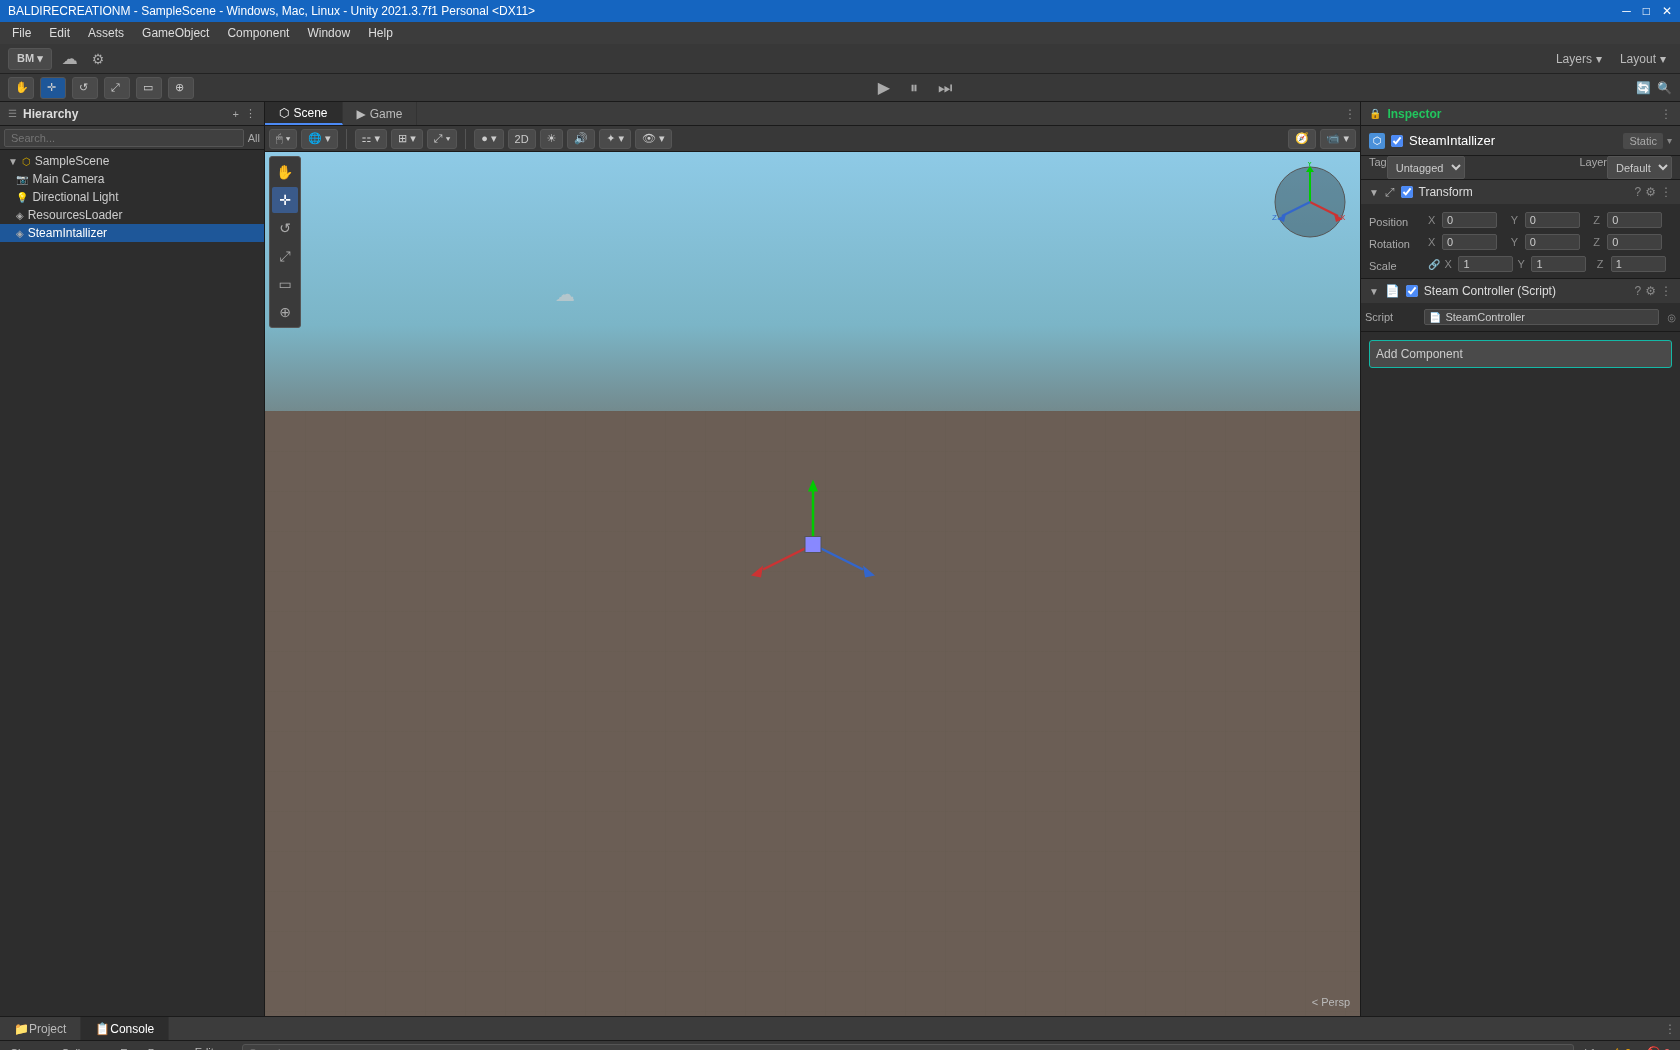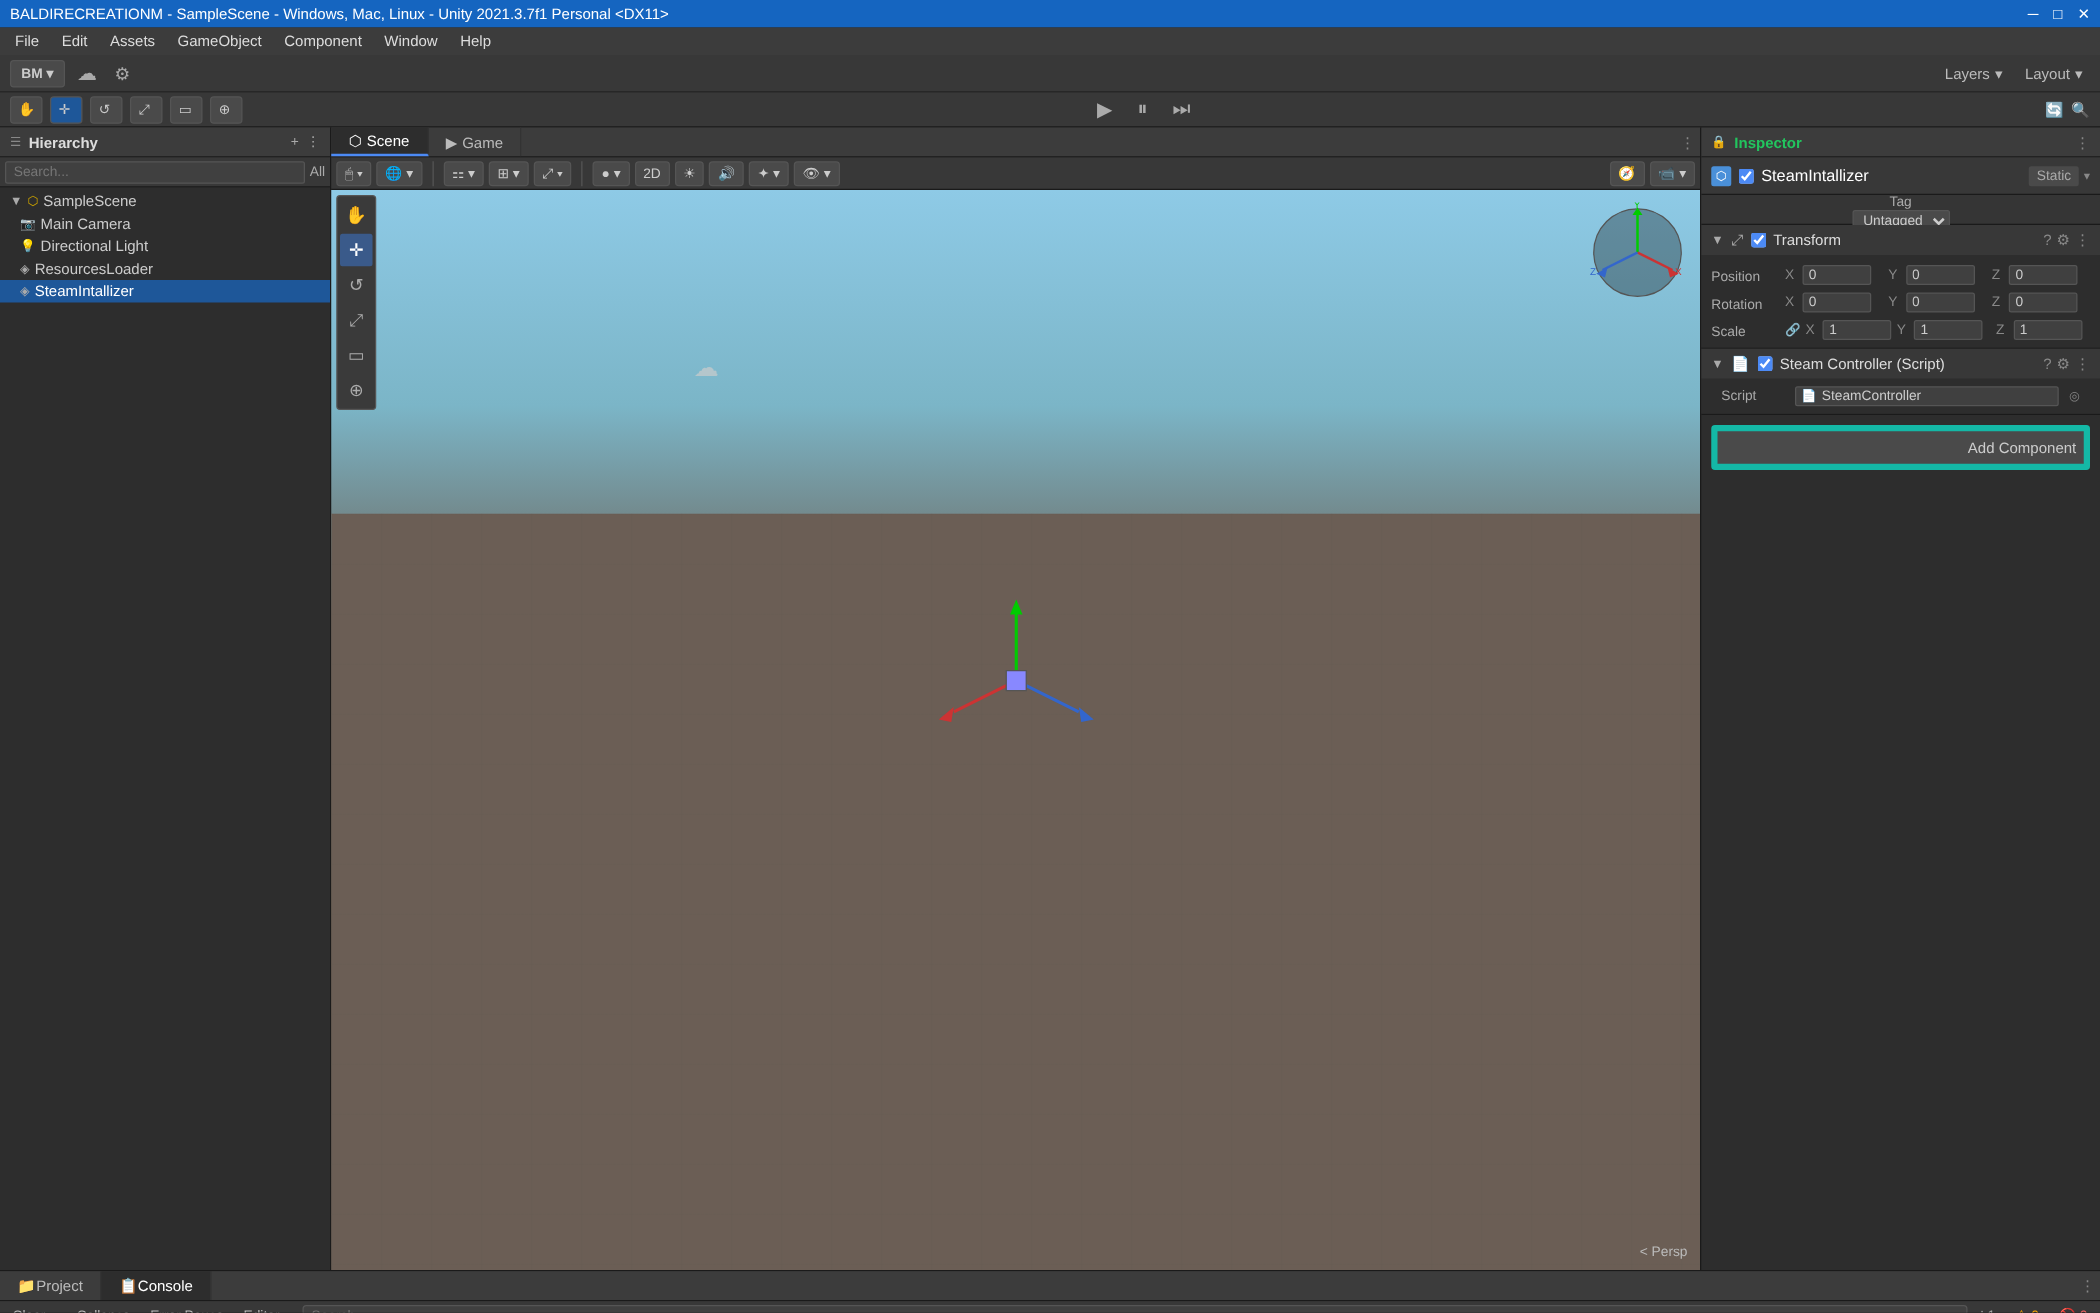--- a/index.html
+++ b/index.html
@@ -277,27 +277,25 @@
       background: #4a4a4a;
       padding: 2px 6px;
       border-radius: 2px;
       cursor: pointer;
     }
 
     .inspector-tag-row {
       height: 24px;
       background: #353535;
       display: flex;
-      align-items: center;
       padding: 0 8px;
       gap: 0;
       border-bottom: 1px solid #1a1a1a;
       font-size: 11px;
       color: #aaa;
-      flex-direction: column;
     }
     .tag-select {
       background: #4a4a4a;
       border: 1px solid #555;
       color: #ccc;
       font-size: 11px;
       padding: 1px 4px;
       border-radius: 2px;
       cursor: pointer;
     }
@@ -350,21 +348,21 @@
       border: 1px solid #555;
       color: #ccc;
       font-size: 11px;
       padding: 1px 4px;
       border-radius: 2px;
       width: 55px;
       height: 16px;
     }
 
     .script-section {
-      padding: 4px 16px;
+      padding: 4px 4px;
       background: #2d2d2d;
     }
     .script-row {
       display: flex;
       align-items: center;
       height: 20px;
       gap: 4px;
     }
     .script-label { width: 55px; font-size: 11px; color: #aaa; }
     .script-value {
@@ -388,26 +386,26 @@
       font-family: 'Courier New', monospace;
       font-size: 13px;
       color: #ccc;
       line-height: 1.5;
     }
 
     .add-component-btn {
       margin: 8px;
       padding: 6px;
       background: #4a4a4a;
-      border: 5px solid #14b8a6;
+      border: 1px solid #14b8a6;
       border-radius: 3px;
       color: #ccc;
       font-size: 12px;
       cursor: pointer;
-      text-align: right;
+      text-align: left;
       width: calc(100% - 16px);
     }
 
     
     #bottom-panels {
       height: 200px;
       display: flex;
       border-top: 1px solid #1a1a1a;
     }
 

